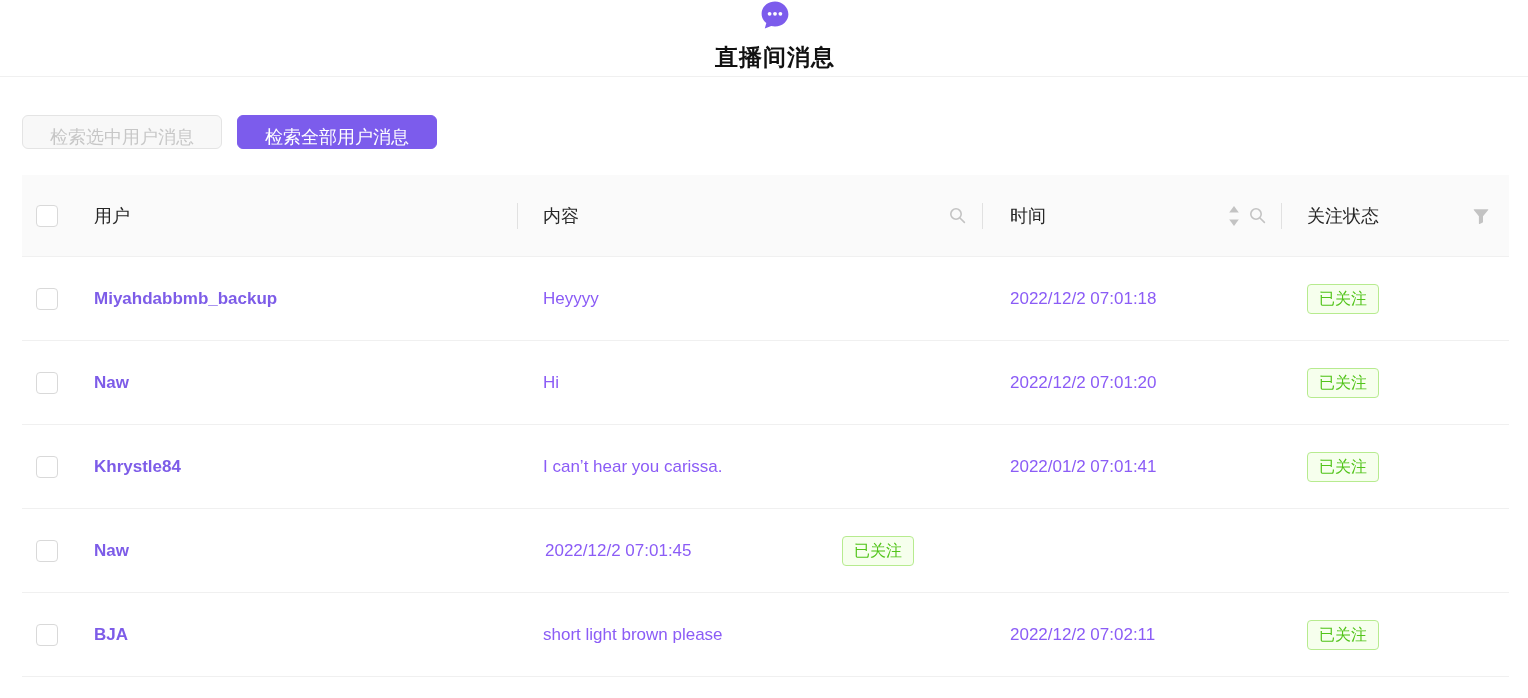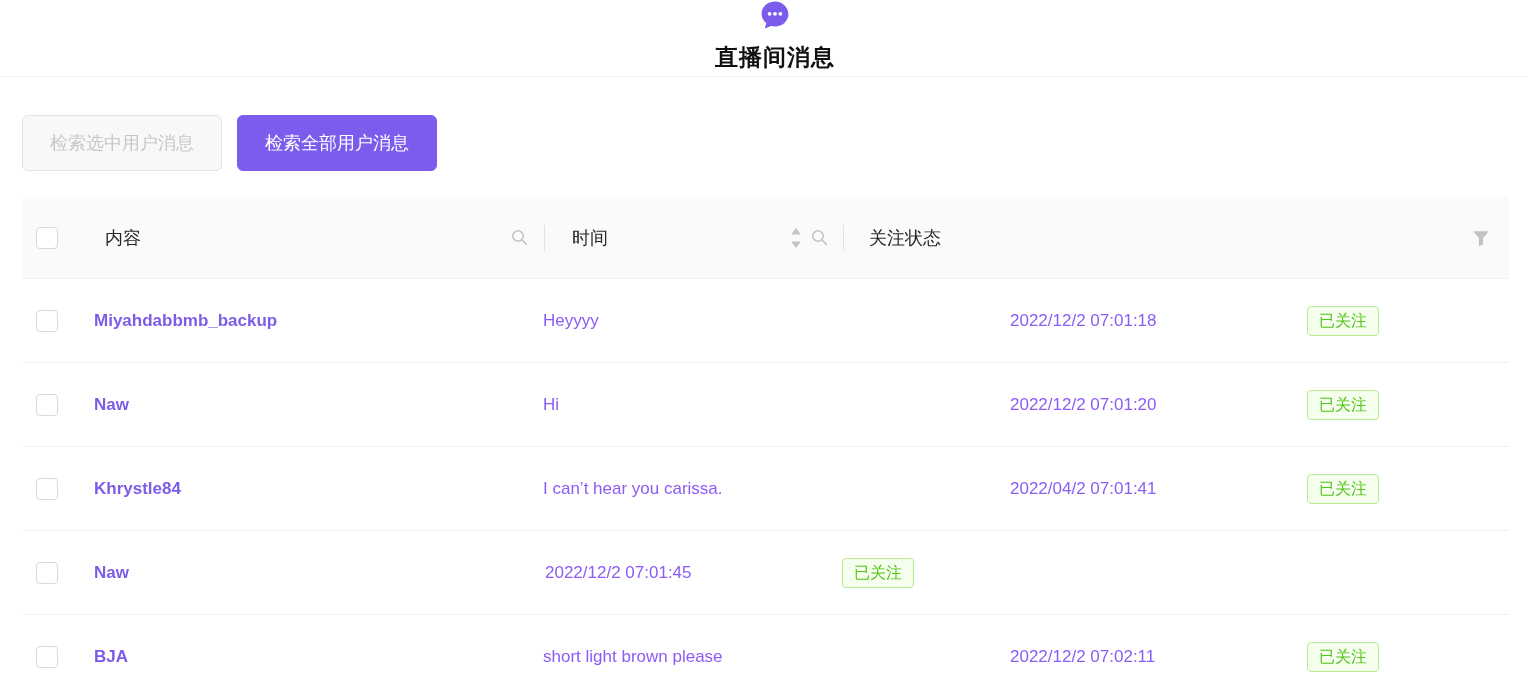--- a/index.html
+++ b/index.html
@@ -30,21 +30,21 @@
     letter-spacing: 1px;
   }
 
   
   .toolbar {
     margin: 38px 0 0 22px;
     display: flex;
     align-items: center;
   }
   .btn {
-    height: 56px;
+    height: 34px;
     padding: 0 27px;
     font-size: 18px;
     font-family: inherit;
     border-radius: 6px;
     cursor: pointer;
     line-height: 42px;
   }
   .btn-default {
     background: #f8f8f8;
     border: 1px solid #e4e4e4;
@@ -141,20 +141,23 @@
 <div class="toolbar">
   <button class="btn btn-default" disabled="">检索选中用户消息</button>
   <button class="btn btn-primary">检索全部用户消息</button>
 </div>
 
 <div class="table">
 
   <div class="thead">
     <div class="cell col-check">
       <span class="checkbox"></span>
+    </div>
+    <div class="cell col-user has-divider">
+      <span>用户</span>
     </div>
     <div class="cell col-content has-divider">
       <span>内容</span>
       <span class="hicon">
         <svg width="17" height="17" viewBox="0 0 17 17">
           <circle cx="7" cy="7" r="5.2" fill="none" stroke="#c3c3c3" stroke-width="1.6"></circle>
           <line x1="11.2" y1="11.2" x2="15.4" y2="15.4" stroke="#c3c3c3" stroke-width="1.6" stroke-linecap="round"></line>
         </svg>
       </span>
     </div>
@@ -226,21 +229,21 @@
     <div class="cell col-check">
       <span class="checkbox"></span>
     </div>
     <div class="cell col-user">
       <a class="user-link">Khrystle84</a>
     </div>
     <div class="cell col-content">
       <span class="msg-text">I can’t hear you carissa.</span>
     </div>
     <div class="cell col-time">
-      <span class="time-text">2022/04/2 07:01:41</span>
+      <span class="time-text">2022/01/2 07:01:41</span>
     </div>
     <div class="cell col-status">
       <span class="tag">已关注</span>
     </div>
   </div>
 
   <div class="trow">
     <div class="cell col-check">
       <span class="checkbox"></span>
     </div>

